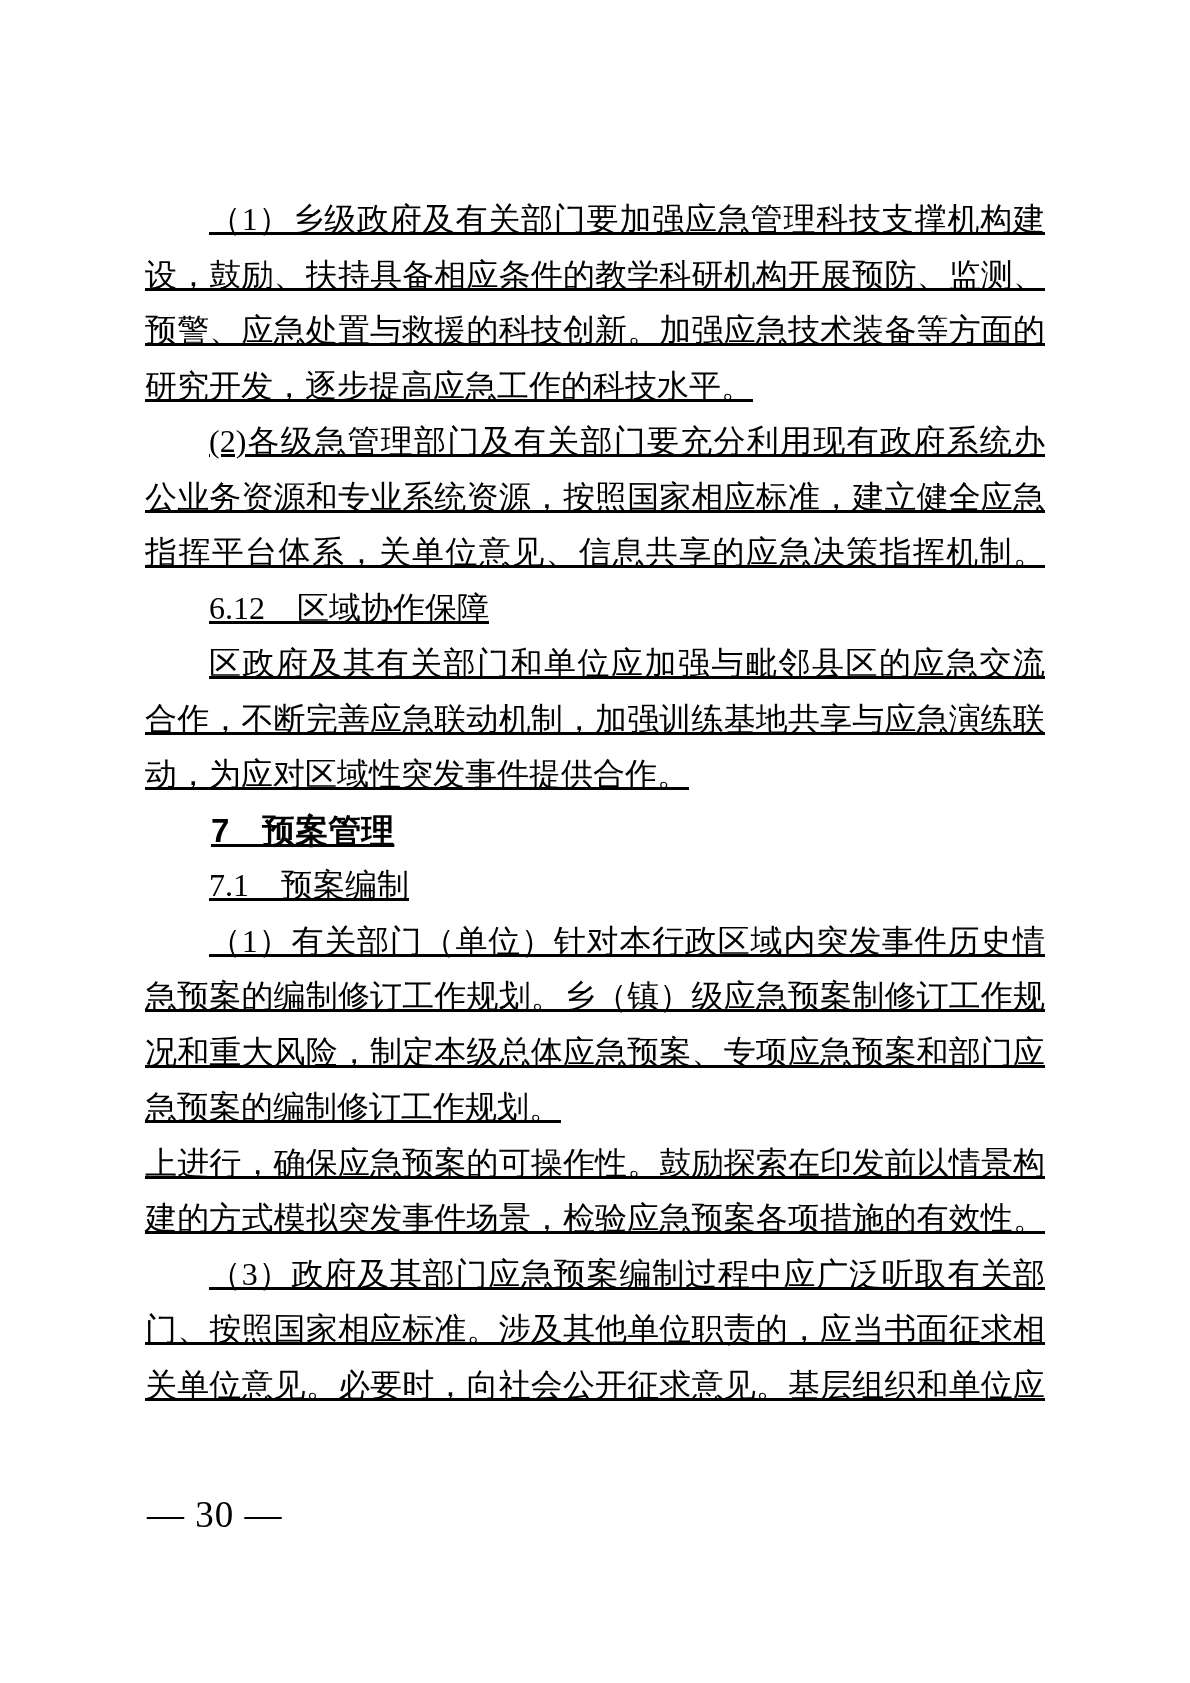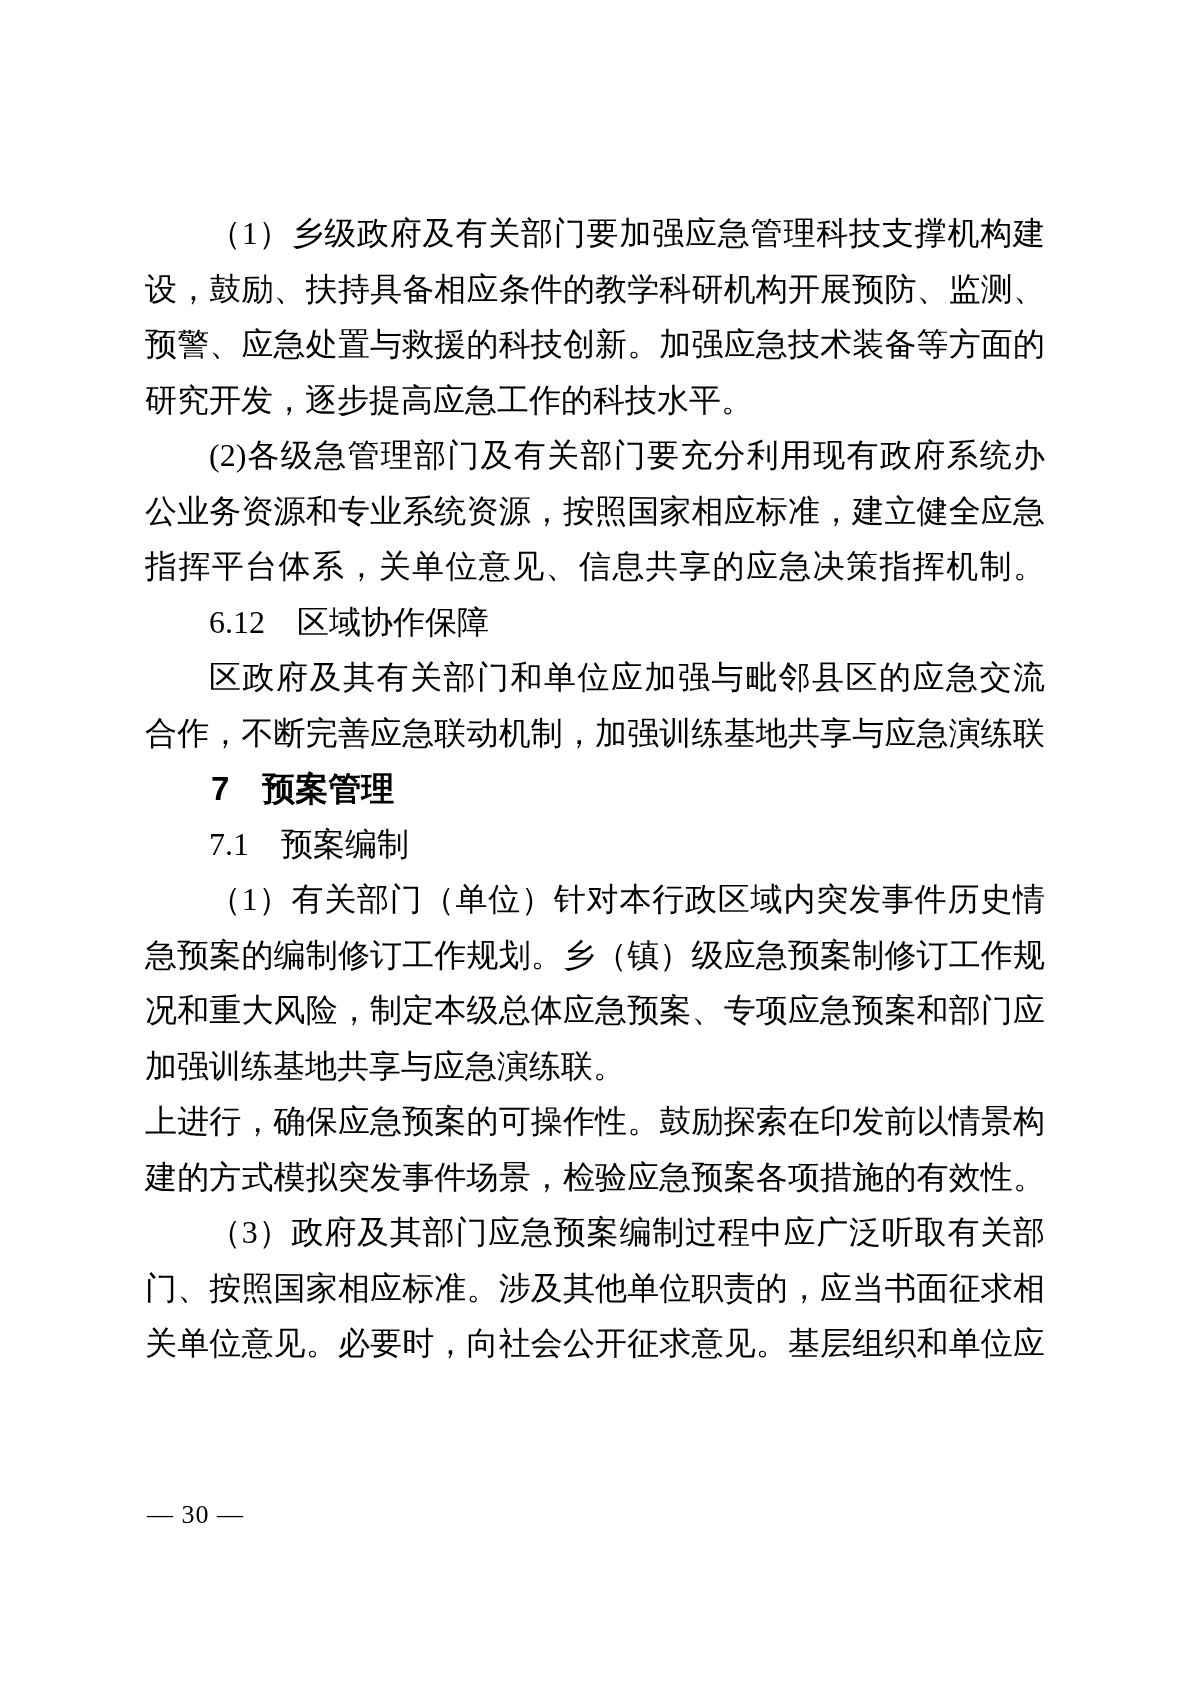--- a/index.html
+++ b/index.html
@@ -11,22 +11,23 @@
   }
   .page {
     position: relative;
     width: 1190px; height: 1683px;
     background: #ffffff;
     overflow: hidden;
   }
   .text-block {
     position: absolute;
     left: 145px;
-    top: 206px;
+    top: 192px;
     width: 900px;
+    text-decoration: underline;
   }
   .ln {
     height: 55.5px;
     line-height: 55.5px;
     font-size: 32px;
     letter-spacing: 0;
     text-align: justify;
     text-align-last: justify;
     white-space: nowrap;
   }
@@ -46,47 +47,48 @@
   
   .h-bold {
     font-family: "Liberation Sans", "DejaVu Sans", sans-serif;
     font-weight: bold;
     font-size: 33px;
   }
   .footer {
     position: absolute;
     left: 147px;
     top: 1496px;
-    font-size: 26px;
+    font-size: 37px;
     line-height: 38px;
     letter-spacing: 1px;
     text-align: center;
   }
 </style>
 </head>
 <body>
 
 <div class="page">
   <div class="text-block">
     <div class="ln ind">（1）乡级政府及有关部门要加强应急管理科技支撑机构建</div>
     <div class="ln">设，鼓励、扶持具备相应条件的教学科研机构开展预防、监测、</div>
     <div class="ln">预警、应急处置与救援的科技创新。加强应急技术装备等方面的</div>
     <div class="ln end">研究开发，逐步提高应急工作的科技水平。</div>
     <div class="ln ind">(2)各级急管理部门及有关部门要充分利用现有政府系统办</div>
     <div class="ln">公业务资源和专业系统资源，按照国家相应标准，建立健全应急</div>
     <div class="ln">指挥平台体系，关单位意见、信息共享的应急决策指挥机制。</div>
     <div class="ln head">6.12　区域协作保障</div>
     <div class="ln ind">区政府及其有关部门和单位应加强与毗邻县区的应急交流</div>
     <div class="ln">合作，不断完善应急联动机制，加强训练基地共享与应急演练联</div>
+    <div class="ln end">动，为应对区域性突发事件提供合作。</div>
     <div class="ln head h-bold">7　预案管理</div>
     <div class="ln head">7.1　预案编制</div>
     <div class="ln ind">（1）有关部门（单位）针对本行政区域内突发事件历史情</div>
     <div class="ln">急预案的编制修订工作规划。乡（镇）级应急预案制修订工作规</div>
     <div class="ln">况和重大风险，制定本级总体应急预案、专项应急预案和部门应</div>
-    <div class="ln end">加强训练基地共享与应急演练联。</div>
+    <div class="ln end">急预案的编制修订工作规划。</div>
     <div class="ln">上进行，确保应急预案的可操作性。鼓励探索在印发前以情景构</div>
     <div class="ln">建的方式模拟突发事件场景，检验应急预案各项措施的有效性。</div>
     <div class="ln ind">（3）政府及其部门应急预案编制过程中应广泛听取有关部</div>
     <div class="ln">门、按照国家相应标准。涉及其他单位职责的，应当书面征求相</div>
     <div class="ln">关单位意见。必要时，向社会公开征求意见。基层组织和单位应</div>
   </div>
 
   <div class="footer">— 30 —</div>
 </div>
 

